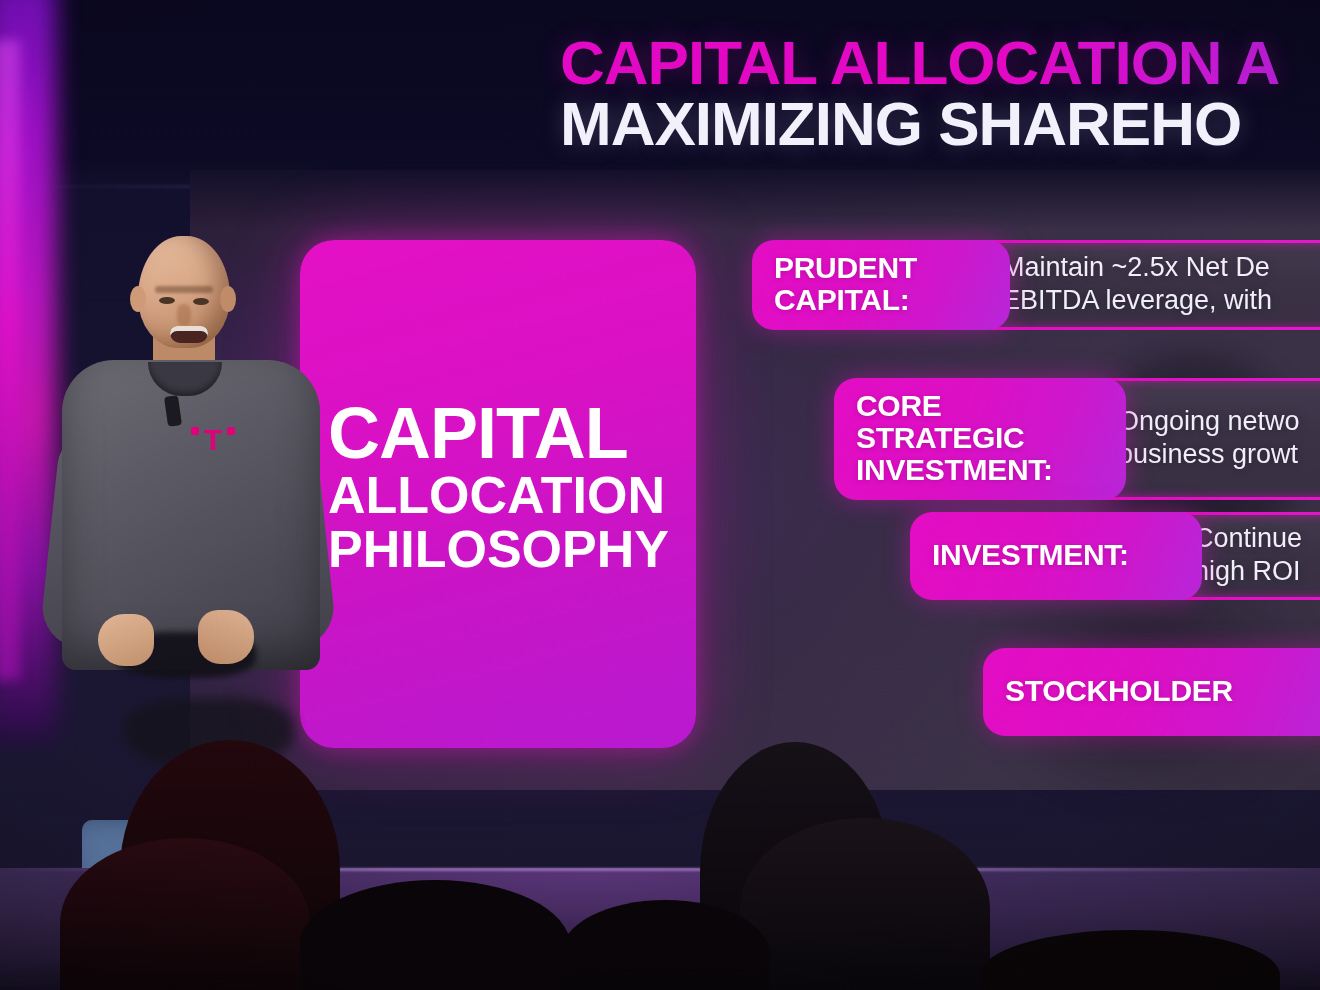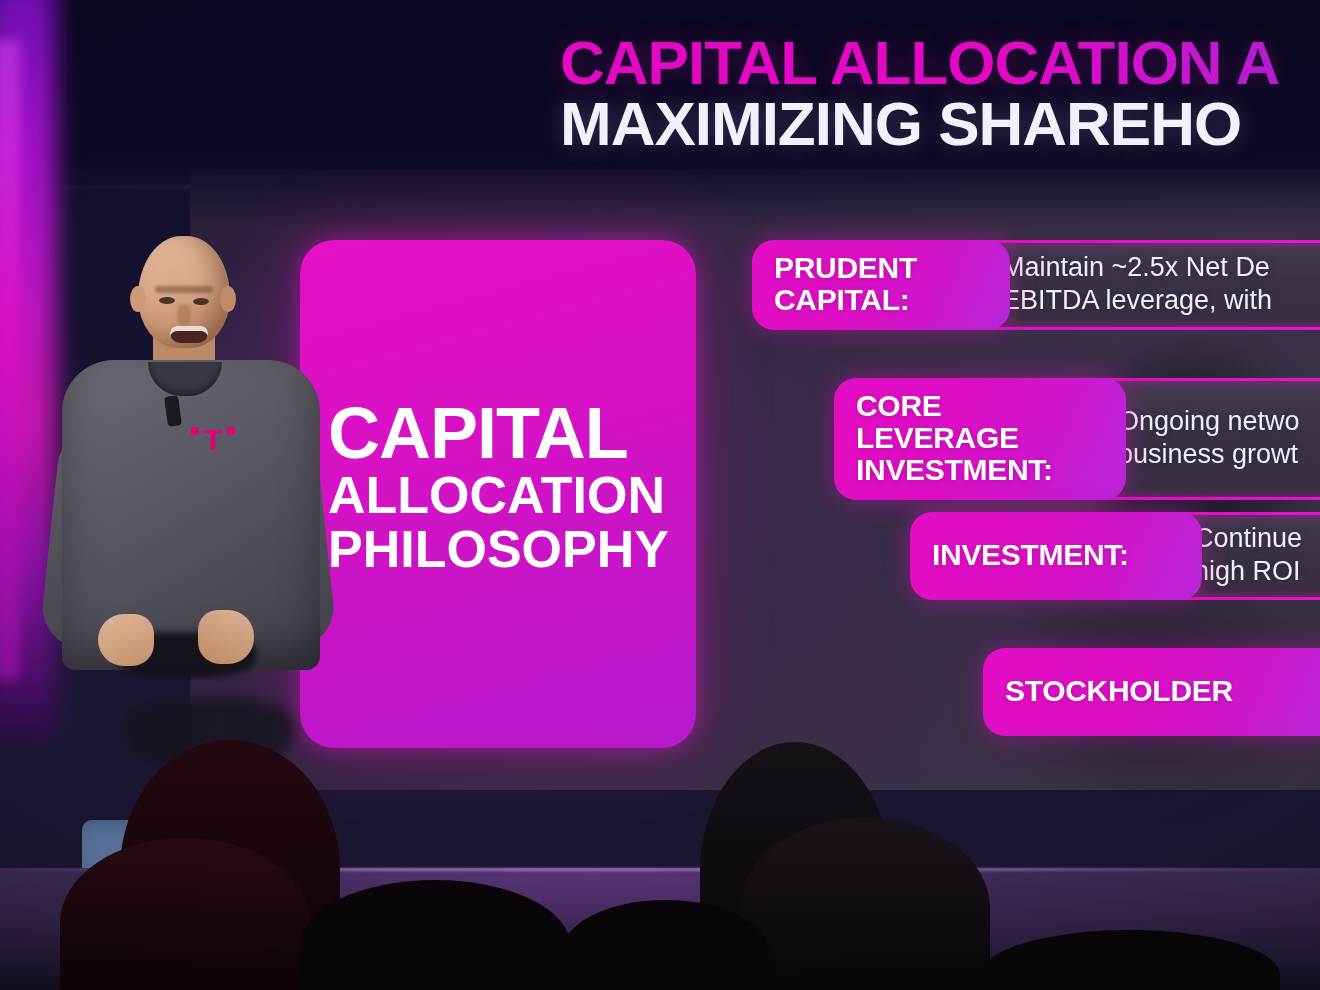--- a/index.html
+++ b/index.html
@@ -330,21 +330,21 @@
         <span>CAPITAL:</span>
       </div>
       <div class="row-body">
         <span>Maintain ~2.5x Net De</span>
         <span>EBITDA leverage, with</span>
       </div>
     </div>
 
     <div class="row" id="row-1">
       <div class="row-label">
-        <span>CORE LEVERAGE</span>
+        <span>CORE STRATEGIC</span>
         <span>INVESTMENT:</span>
       </div>
       <div class="row-body">
         <span>Ongoing netwo</span>
         <span>business growt</span>
       </div>
     </div>
 
     <div class="row" id="row-2">
       <div class="row-label">

